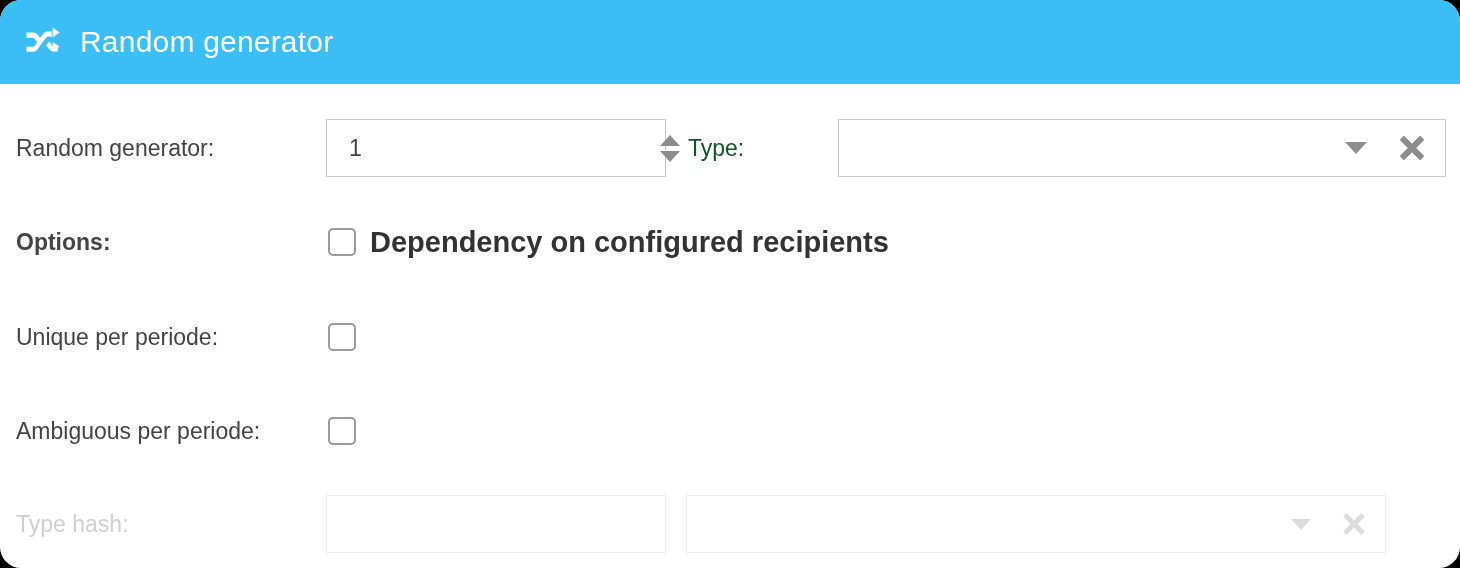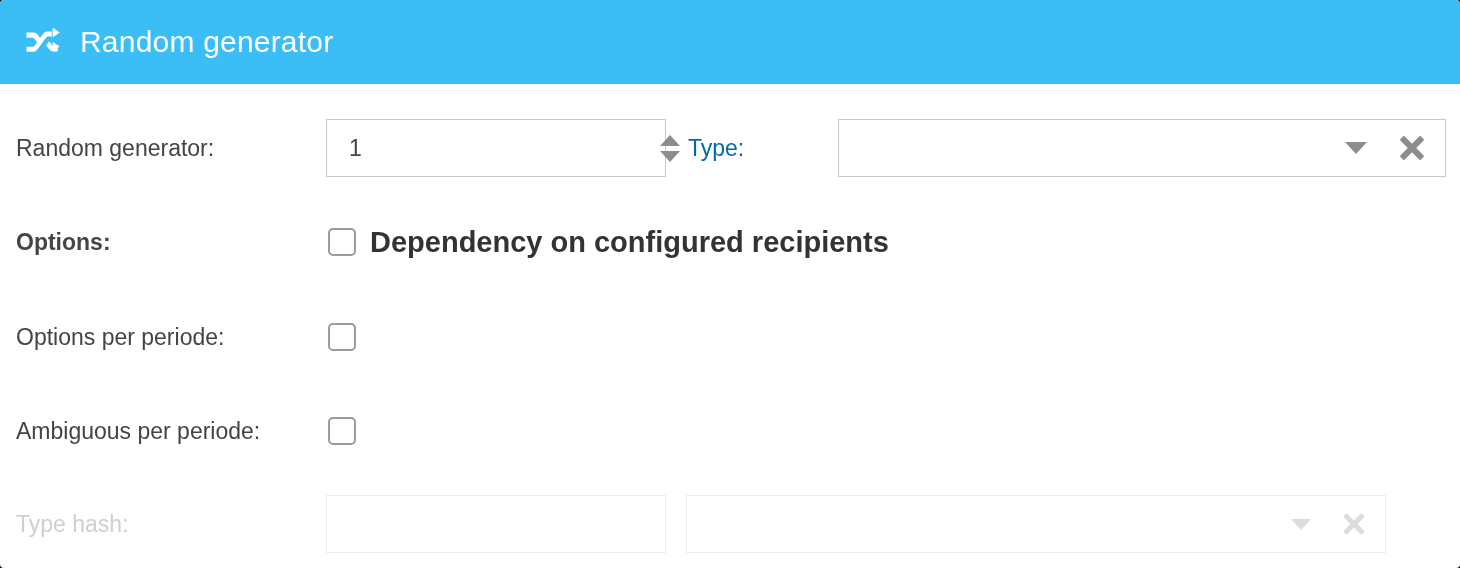--- a/index.html
+++ b/index.html
@@ -14,21 +14,21 @@
     font-family: "Liberation Sans", sans-serif;
   }
 
   .card {
     position: absolute;
     left: 0;
     top: 0;
     width: 1460px;
     height: 568px;
     background: #ffffff;
-    border-radius: 4px;
+    border-radius: 21px;
     overflow: hidden;
     box-sizing: border-box;
   }
 
   
   .panel-header {
     position: absolute;
     left: 0;
     top: 0;
     width: 1460px;
@@ -127,21 +127,21 @@
     border-right: 10px solid transparent;
     cursor: pointer;
   }
   .arrow-up   { border-bottom: 11px solid #8d8d8d; }
   .arrow-down { border-top: 11px solid #8d8d8d; }
 
   
   .inline-label {
     position: absolute;
     left: 688px;
-    color: #0369a1;
+    color: #14532d;
     font-size: 23px;
     white-space: nowrap;
   }
 
   
   .combo {
     position: absolute;
     border: 1px solid #c8c8c8;
     background: #ffffff;
     box-sizing: border-box;
@@ -282,21 +282,21 @@
       </div>
     </div>
 
     <div class="form-row row-options">
       <div class="field-label">Options:</div>
       <div class="checkbox"></div>
       <div class="checkbox-text">Dependency on configured recipients</div>
     </div>
 
     <div class="form-row row-unique">
-      <div class="field-label">Options per periode:</div>
+      <div class="field-label">Unique per periode:</div>
       <div class="checkbox"></div>
     </div>
 
     <div class="form-row row-ambiguous">
       <div class="field-label">Ambiguous per periode:</div>
       <div class="checkbox"></div>
     </div>
 
     <div class="form-row row-inithash">
       <div class="field-label disabled">Type hash:</div>

